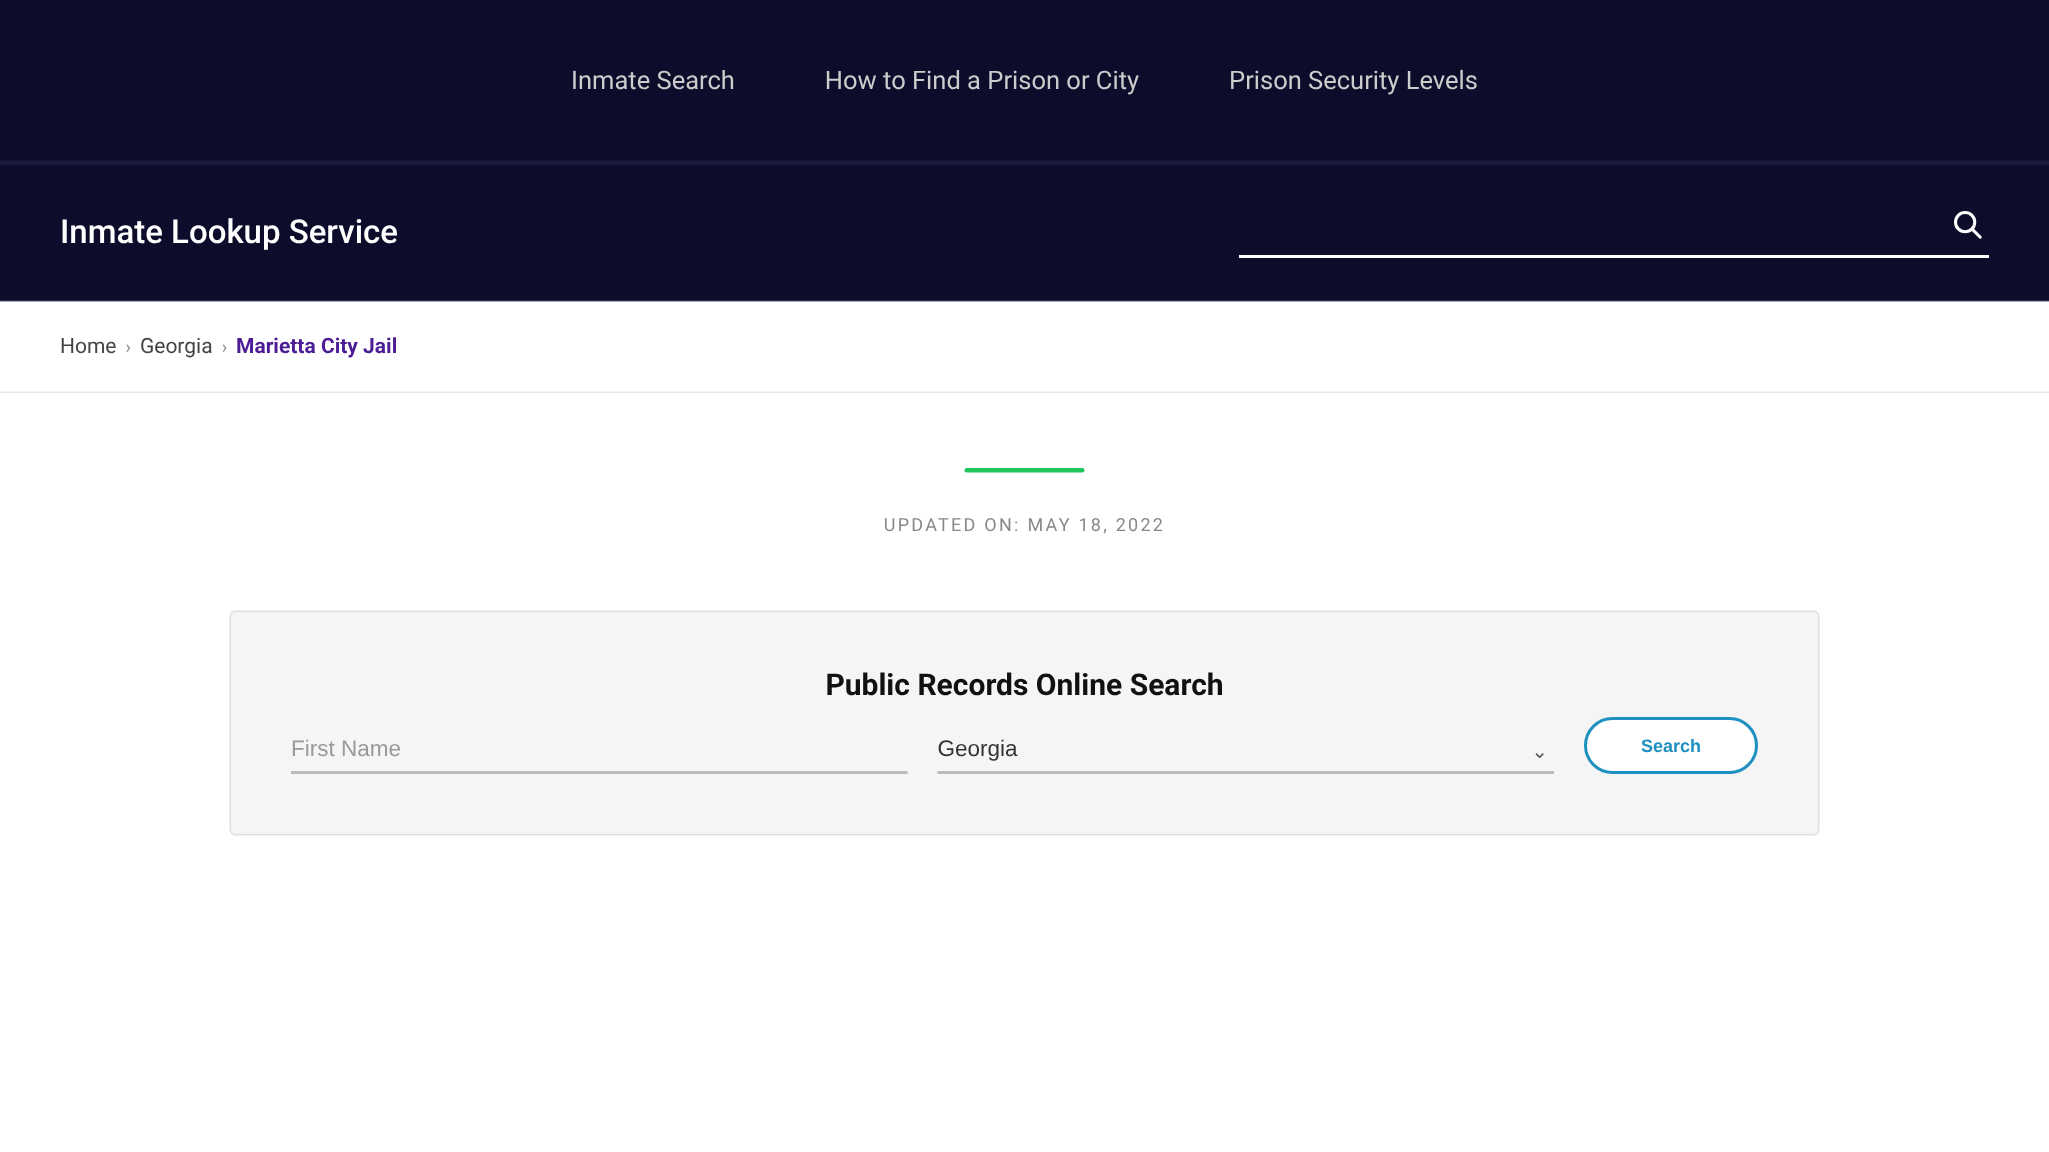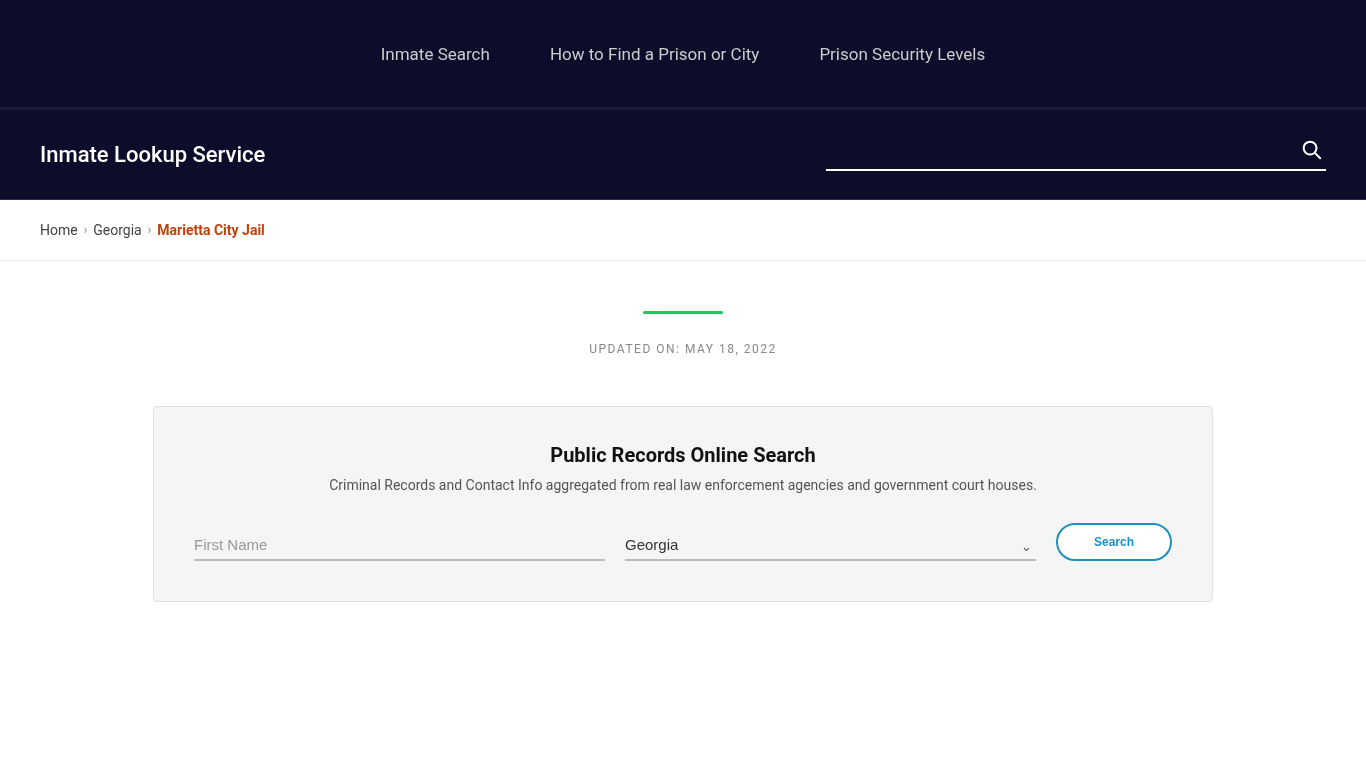--- a/index.html
+++ b/index.html
@@ -120,21 +120,21 @@
     .breadcrumb a {
       color: #444;
       text-decoration: none;
     }
     .breadcrumb .sep {
       color: #888;
       font-size: 12px;
     }
     .breadcrumb .current {
       font-weight: 700;
-      color: #c2410c;
+      color: #4c1d95;
     }
 
     
     .main-content {
       max-width: 1100px;
       margin: 0 auto;
       padding: 50px 20px 40px;
     }
     .page-title {
       font-size: 38px;
@@ -284,21 +284,20 @@
     <span class="current">Marietta City Jail</span>
   </div>
 </div>
 
 <main class="main-content">
   <div class="green-underline"></div>
   <p class="updated-on">UPDATED ON: MAY 18, 2022</p>
 
   <div class="search-box">
     <h2 class="search-box-title">Public Records Online Search</h2>
-    <p class="search-box-desc">Criminal Records and Contact Info aggregated from real law enforcement agencies and government court houses.</p>
     <div class="search-form">
       <div class="form-field">
         <input type="text" placeholder="First Name" style="">
       </div>
       <div class="select-wrap">
         <select>
           
         <option value="Alabama">Alabama</option><option value="Alaska">Alaska</option><option value="Arizona">Arizona</option><option value="Arkansas">Arkansas</option><option value="California">California</option><option value="Colorado">Colorado</option><option value="Connecticut">Connecticut</option><option value="Delaware">Delaware</option><option value="Florida">Florida</option><option value="Georgia" selected="">Georgia</option><option value="Hawaii">Hawaii</option><option value="Idaho">Idaho</option><option value="Illinois">Illinois</option><option value="Indiana">Indiana</option><option value="Iowa">Iowa</option><option value="Kansas">Kansas</option><option value="Kentucky">Kentucky</option><option value="Louisiana">Louisiana</option><option value="Maine">Maine</option><option value="Maryland">Maryland</option><option value="Massachusetts">Massachusetts</option><option value="Michigan">Michigan</option><option value="Minnesota">Minnesota</option><option value="Mississippi">Mississippi</option><option value="Missouri">Missouri</option><option value="Montana">Montana</option><option value="Nebraska">Nebraska</option><option value="Nevada">Nevada</option><option value="New Hampshire">New Hampshire</option><option value="New Jersey">New Jersey</option><option value="New Mexico">New Mexico</option><option value="New York">New York</option><option value="North Carolina">North Carolina</option><option value="North Dakota">North Dakota</option><option value="Ohio">Ohio</option><option value="Oklahoma">Oklahoma</option><option value="Oregon">Oregon</option><option value="Pennsylvania">Pennsylvania</option><option value="Rhode Island">Rhode Island</option><option value="South Carolina">South Carolina</option><option value="South Dakota">South Dakota</option><option value="Tennessee">Tennessee</option><option value="Texas">Texas</option><option value="Utah">Utah</option><option value="Vermont">Vermont</option><option value="Virginia">Virginia</option><option value="Washington">Washington</option><option value="West Virginia">West Virginia</option><option value="Wisconsin">Wisconsin</option><option value="Wyoming">Wyoming</option></select>
         <span class="chevron">⌄</span>
       </div>

